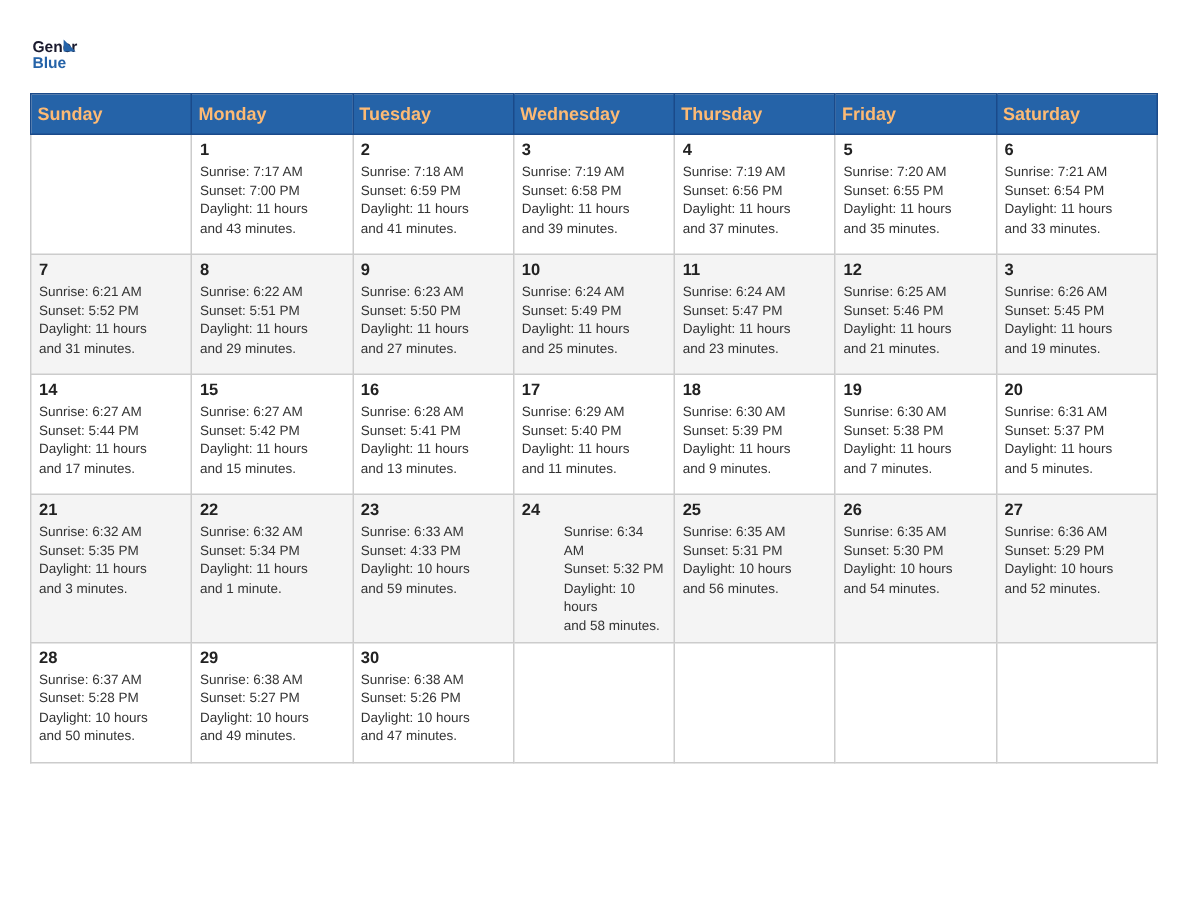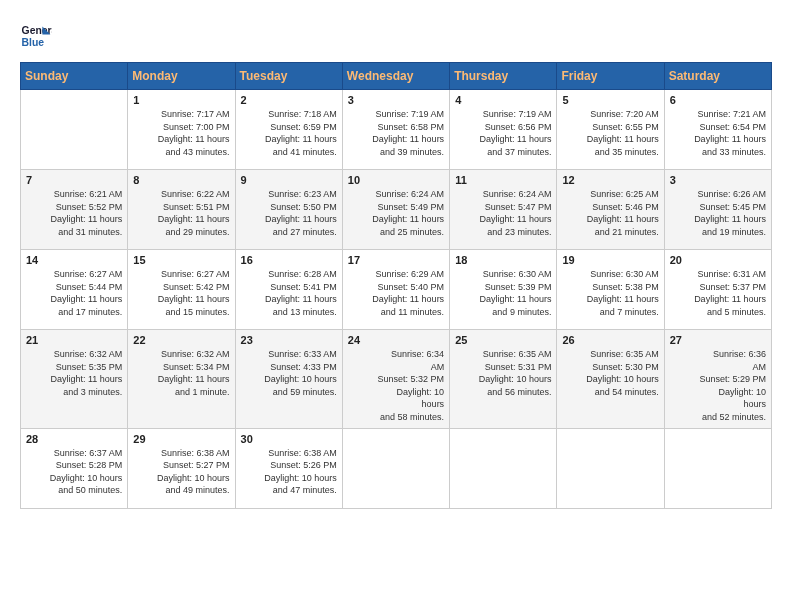--- a/index.html
+++ b/index.html
@@ -65,21 +65,20 @@
       font-size: 11px;
       font-weight: bold;
       color: #222;
       display: block;
       margin-bottom: 2px;
     }
     .day-info {
       font-size: 9px;
       color: #333;
       line-height: 1.4;
-      text-align: right;
     }
     .empty {
       background: #f9f9f9;
     }
     tr:nth-child(even) td {
       background-color: #f4f4f4;
     }
     tr:nth-child(odd) td {
       background-color: #ffffff;
     }
@@ -300,21 +299,21 @@
         </td>
         <td>
           <span class="day-num">26</span>
           <div class="day-info" style="white-space: pre-line;">Sunrise: 6:35 AM
 Sunset: 5:30 PM
 Daylight: 10 hours
 and 54 minutes.</div>
         </td>
         <td>
           <span class="day-num">27</span>
-          <div class="day-info" style="white-space: pre-line; margin-left: 28px;">Sunrise: 6:36 AM
+          <div class="day-info" style="white-space: pre-line;">Sunrise: 6:36 AM
 Sunset: 5:29 PM
 Daylight: 10 hours
 and 52 minutes.</div>
         </td>
       </tr>
       <tr>
         <td>
           <span class="day-num">28</span>
           <div class="day-info" style="white-space: pre-line;">Sunrise: 6:37 AM
 Sunset: 5:28 PM

